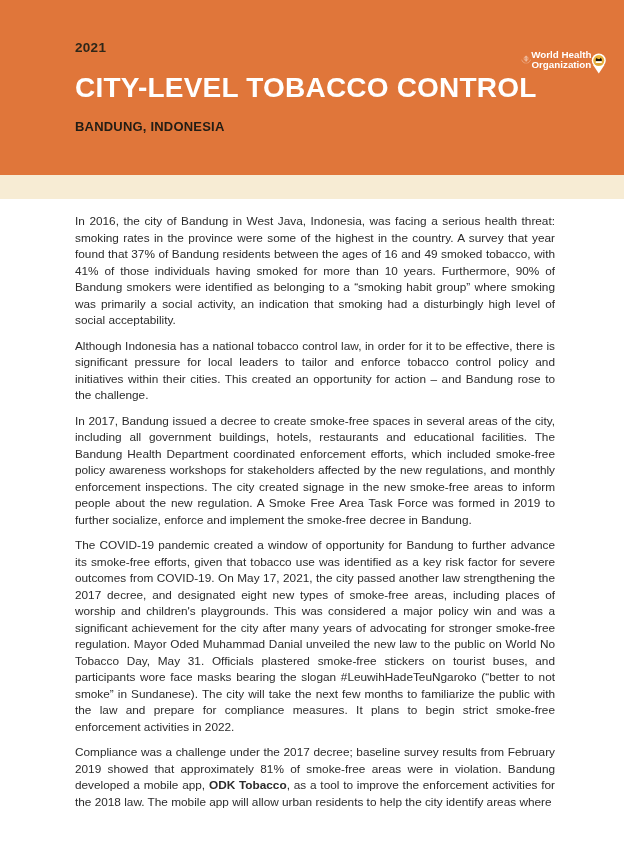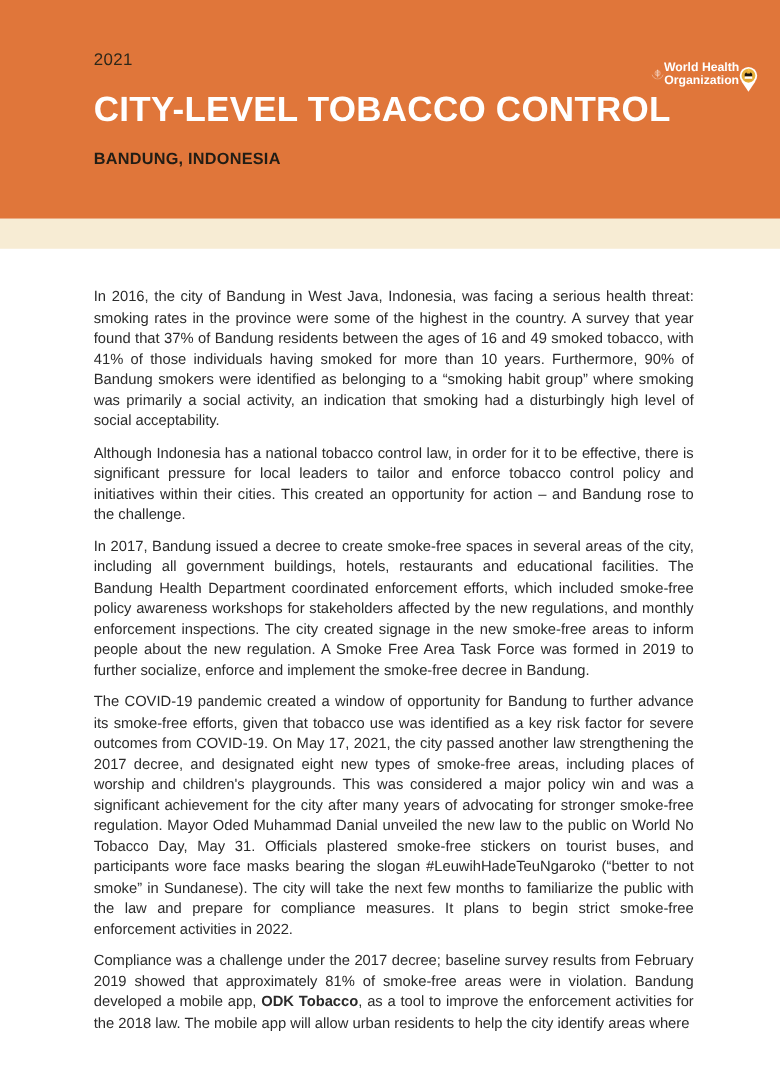--- a/index.html
+++ b/index.html
@@ -16,21 +16,21 @@
     --pack-gold:#dfa42f;
     --ink:#2b2b2b;
   }
   .masthead {
     position:absolute; top:0; left:0;
     width:624px; height:175px;
     background:var(--orange);
   }
   .masthead-left { position:absolute; left:75px; top:40px; }
   .year {
-    font-size:13.5px; font-weight:normal; color:#2e2719; letter-spacing:.3px;
+    font-size:13.5px; font-weight:bold; color:#2e2719; letter-spacing:.3px;
   }
   .title {
     margin-top:21px;
     font-size:28px; font-weight:bold; color:#ffffff; letter-spacing:.2px;
     line-height:24px;
   }
   .subtitle {
     margin-top:15px;
     font-size:13px; font-weight:bold; color:#221d15; letter-spacing:.2px;
     line-height:24px;
@@ -46,21 +46,21 @@
   }
   .pin-svg { margin-top:7px; display:block; }
   .band {
     position:absolute; top:175px; left:0;
     width:624px; height:24px;
     background:var(--cream);
   }
   .content {
     position:absolute; top:199px; left:75px; bottom:0;
     width:480px;
-    padding-top:30px;
+    padding-top:14px;
     color:var(--ink);
     font-size:11.8px; line-height:16.5px;
     text-align:justify;
     overflow:hidden;
   }
   .content p { margin-bottom:9px; }
   .content b { font-weight:bold; }
 </style>
 </head>
 <body>

